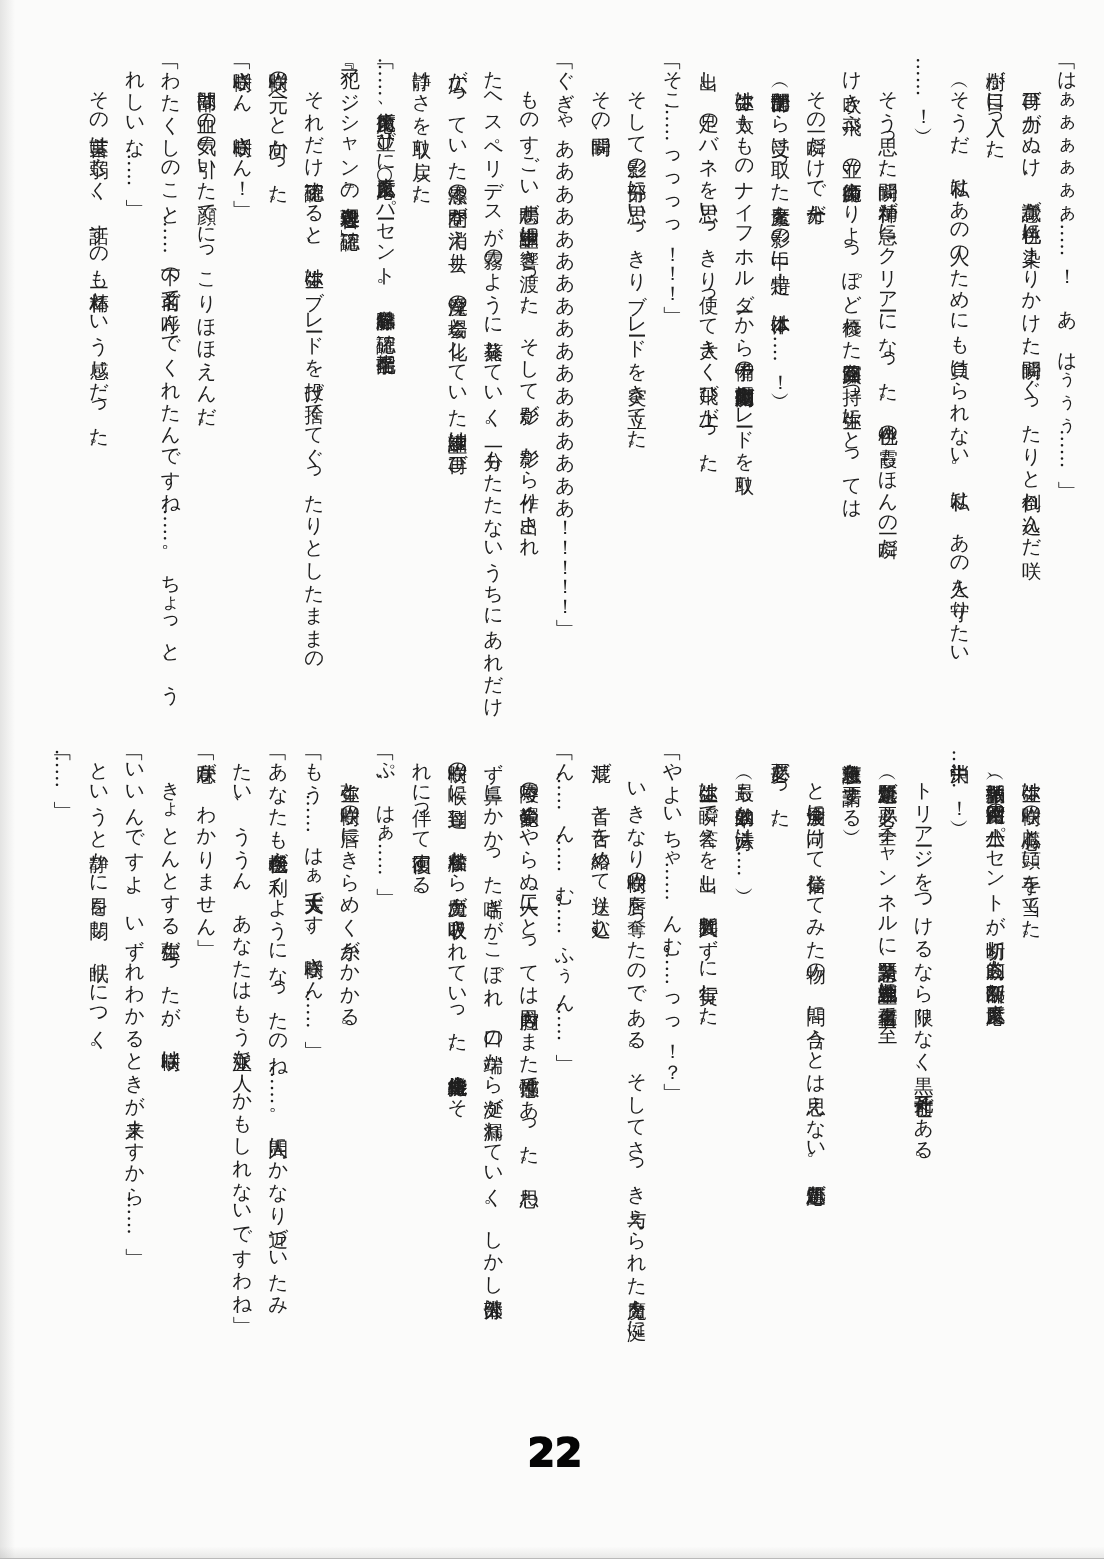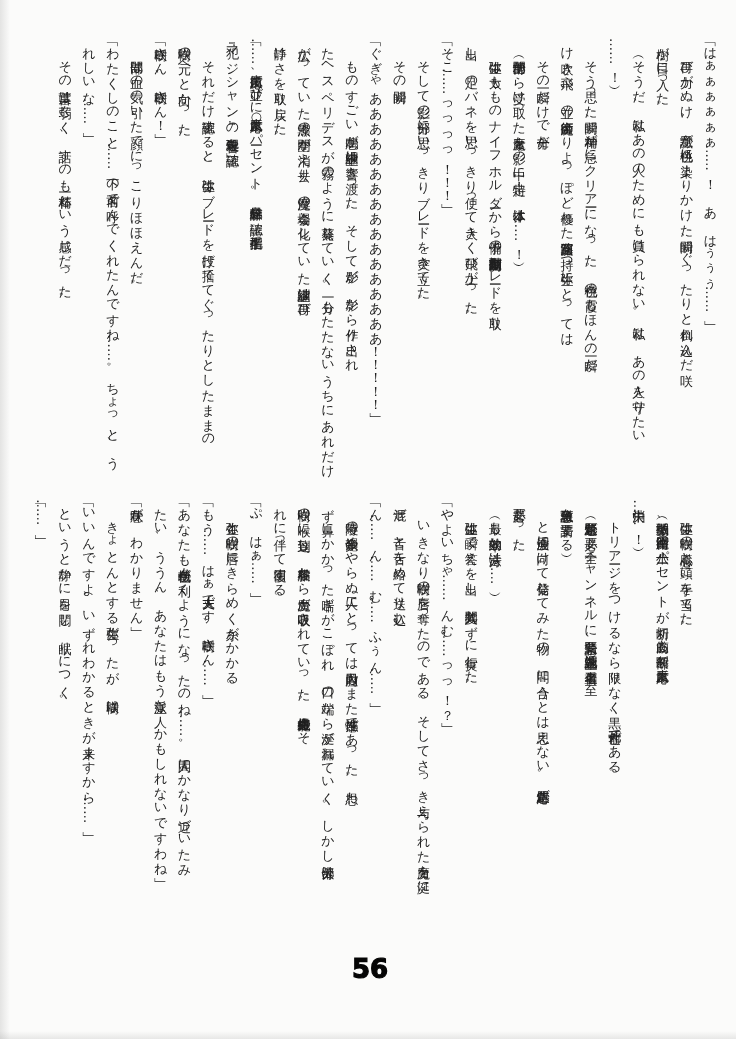--- a/index.html
+++ b/index.html
@@ -111,14 +111,14 @@
       <div class="tcol">　弥生と咲樹の唇にきらめく糸がかかる。</div>
       <div class="tcol">「もう……はぁ大丈夫です、咲樹さん……」</div>
       <div class="tcol">「あなたも色々機転が利くようになったのね……。人間にかなり近づいたみ</div>
       <div class="tcol">たい、ううん、あなたはもう立派な人、かもしれないですわね」</div>
       <div class="tcol">「意味が、わかりません」</div>
       <div class="tcol">　きょとんとする弥生だったが、咲樹は</div>
       <div class="tcol">「いいんですよ、いずれわかるときが来ますから……」</div>
       <div class="tcol">というと静かに目を閉じ、眠りにつく。</div>
       <div class="tcol">「……」</div>
     </section>
-  <div class="page-number">56</div>
+  <div class="page-number">22</div>
 </div>
 
 </body></html>

